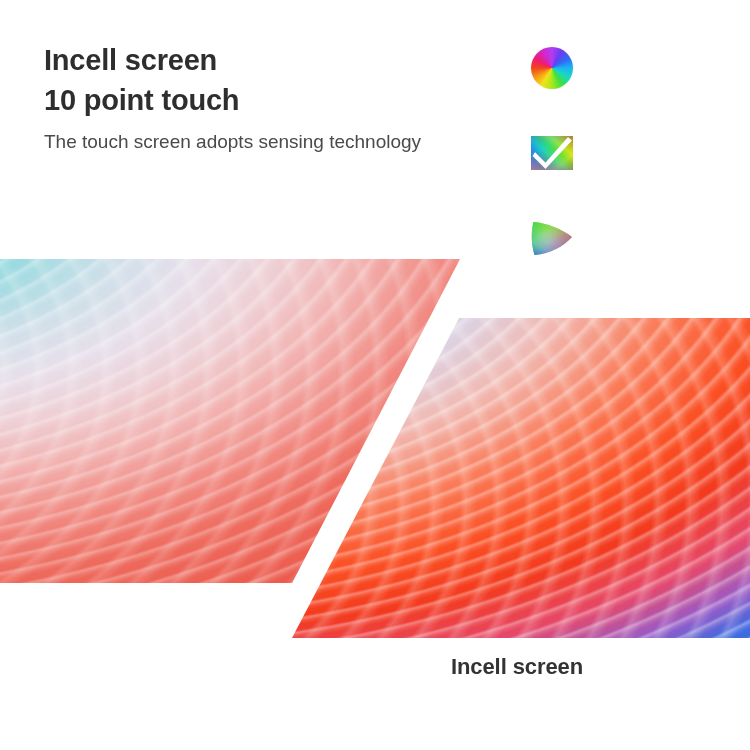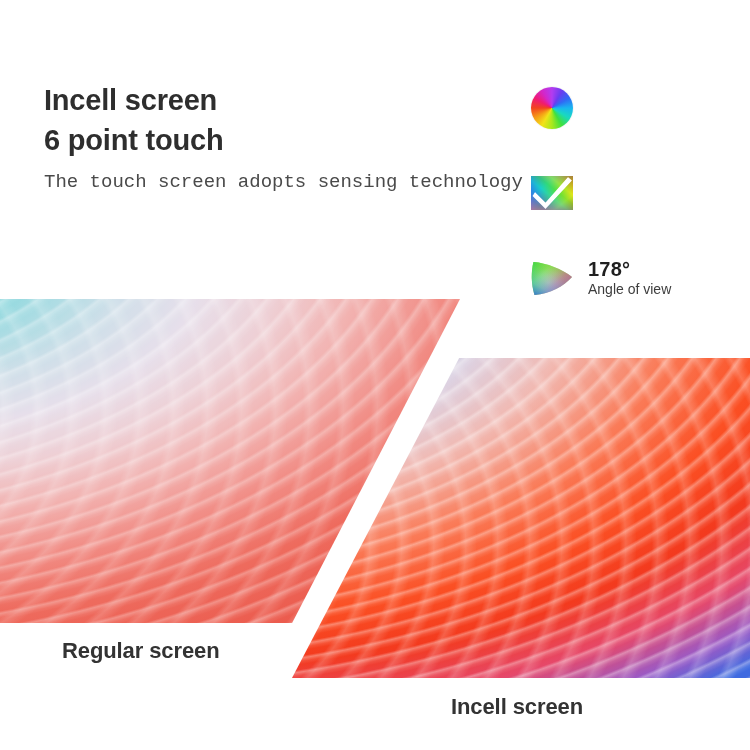--- a/index.html
+++ b/index.html
@@ -13,21 +13,20 @@
     overflow: hidden;
     font-family: "Liberation Sans", sans-serif;
     position: relative;
     -webkit-font-smoothing: antialiased;
   }
 
   #root {
     position: absolute;
     inset: 0;
     background: #ffffff;
-    margin-top: 40px;
   }
 
   
   .headline {
     position: absolute;
     left: 44px;
     top: 40px;
     width: 470px;
   }
   .headline .line {
@@ -38,21 +37,20 @@
     line-height: 40px;
     white-space: nowrap;
   }
   .headline .sub {
     font-size: 19px;
     font-weight: normal;
     color: #4a4a4a;
     line-height: 28px;
     margin-top: 8px;
     white-space: nowrap;
-    font-family: Liberation Mono, monospace;
   }
 
   
   .specs {
     position: absolute;
     left: 528px;
     top: 38px;
     width: 225px;
   }
   .spec-row {
@@ -208,21 +206,21 @@
   #caption-left  { left: 62px;  top: 598px; }
   #caption-right { left: 451px; top: 654px; }
 </style>
 </head>
 <body>
 
 <div id="root">
 
   <div class="headline">
     <div class="line">Incell screen</div>
-    <div class="line">6 point touch</div>
+    <div class="line">10 point touch</div>
     <div class="sub">The touch screen adopts sensing technology</div>
   </div>
 
   <div class="specs">
 
     <div class="spec-row">
       <div class="spec-icon">
         <div class="icon-wheel"></div>
       </div>
     </div>
@@ -285,24 +283,20 @@
               <path d="M3.5 4 C 1 14, 1 26, 4.5 37 C 20 36, 34 28, 42 19 C 32 11, 17 5, 3.5 4 Z"></path>
             </clipPath>
           </defs>
           <g clip-path="url(#cfan)">
             <rect x="0" y="0" width="44" height="40" fill="url(#gfan)"></rect>
             <rect x="0" y="0" width="44" height="40" fill="url(#gfan2)"></rect>
             <rect x="0" y="0" width="44" height="40" fill="url(#gfan3)"></rect>
           </g>
         </svg>
       </div>
-      <div class="spec-text">
-        <div class="spec-value">178°</div>
-        <div class="spec-label">Angle of view</div>
-      </div>
     </div>
 
   </div>
 
   <div class="panel" id="panel-left">
     <div class="panel-inner">
       <div class="wave-base"></div>
       <div class="wave-bands"></div>
       <div class="wave-bands2"></div>
       <div class="wash"></div>
@@ -310,16 +304,15 @@
   </div>
 
   <div class="panel" id="panel-right">
     <div class="panel-inner">
       <div class="wave-base"></div>
       <div class="wave-bands"></div>
       <div class="wave-bands2"></div>
     </div>
   </div>
 
-  <div class="caption" id="caption-left">Regular screen</div>
   <div class="caption" id="caption-right">Incell screen</div>
 
 </div>
 
 </body></html>

